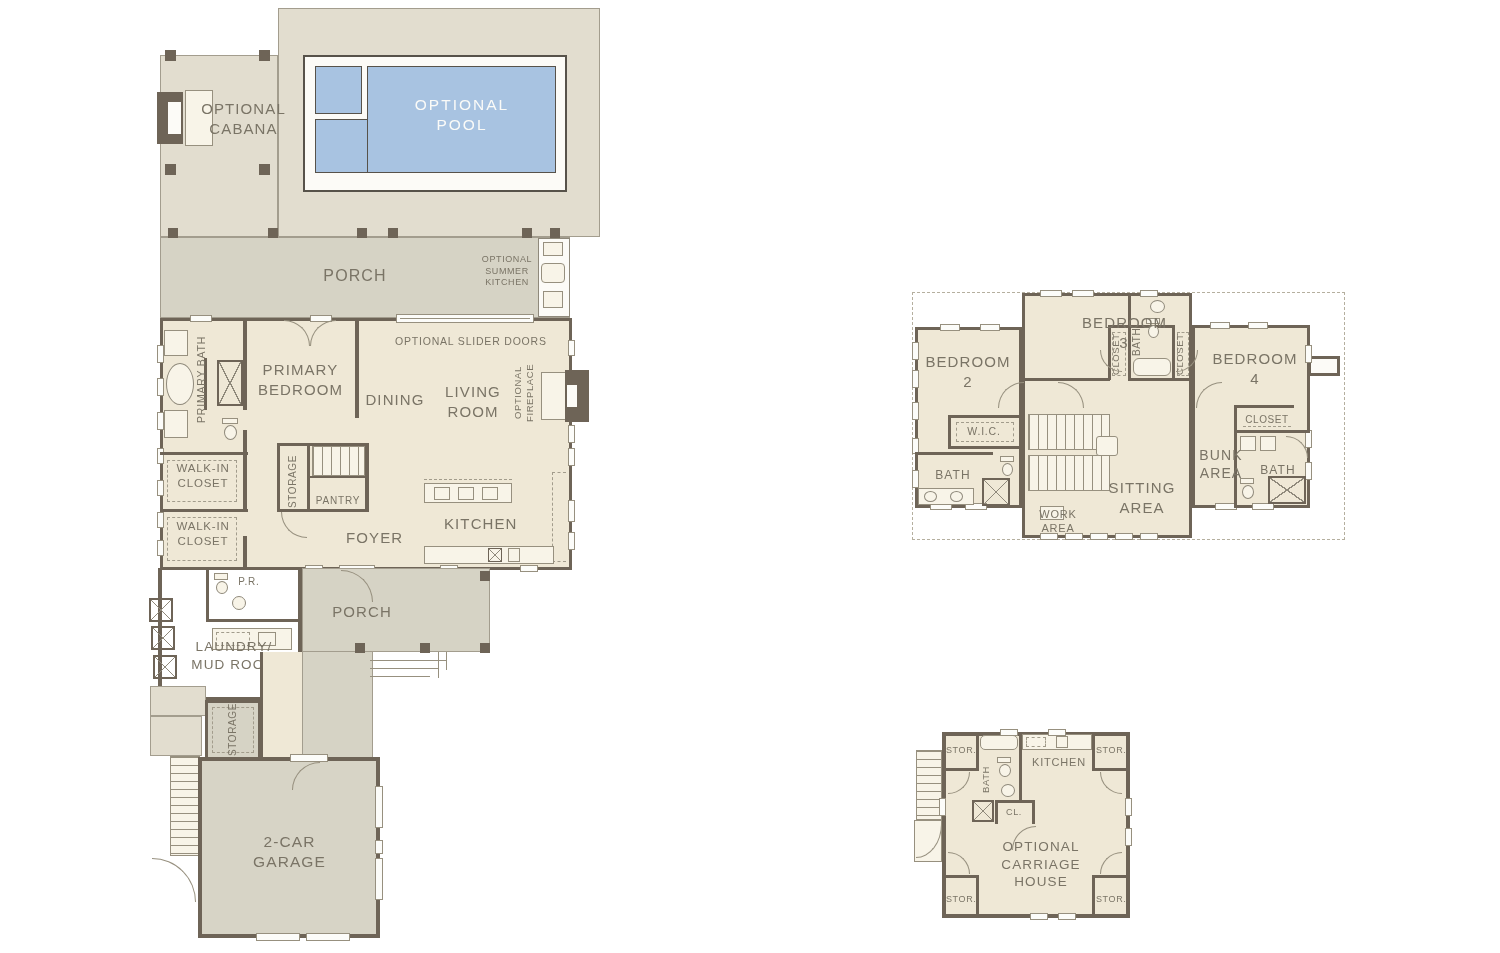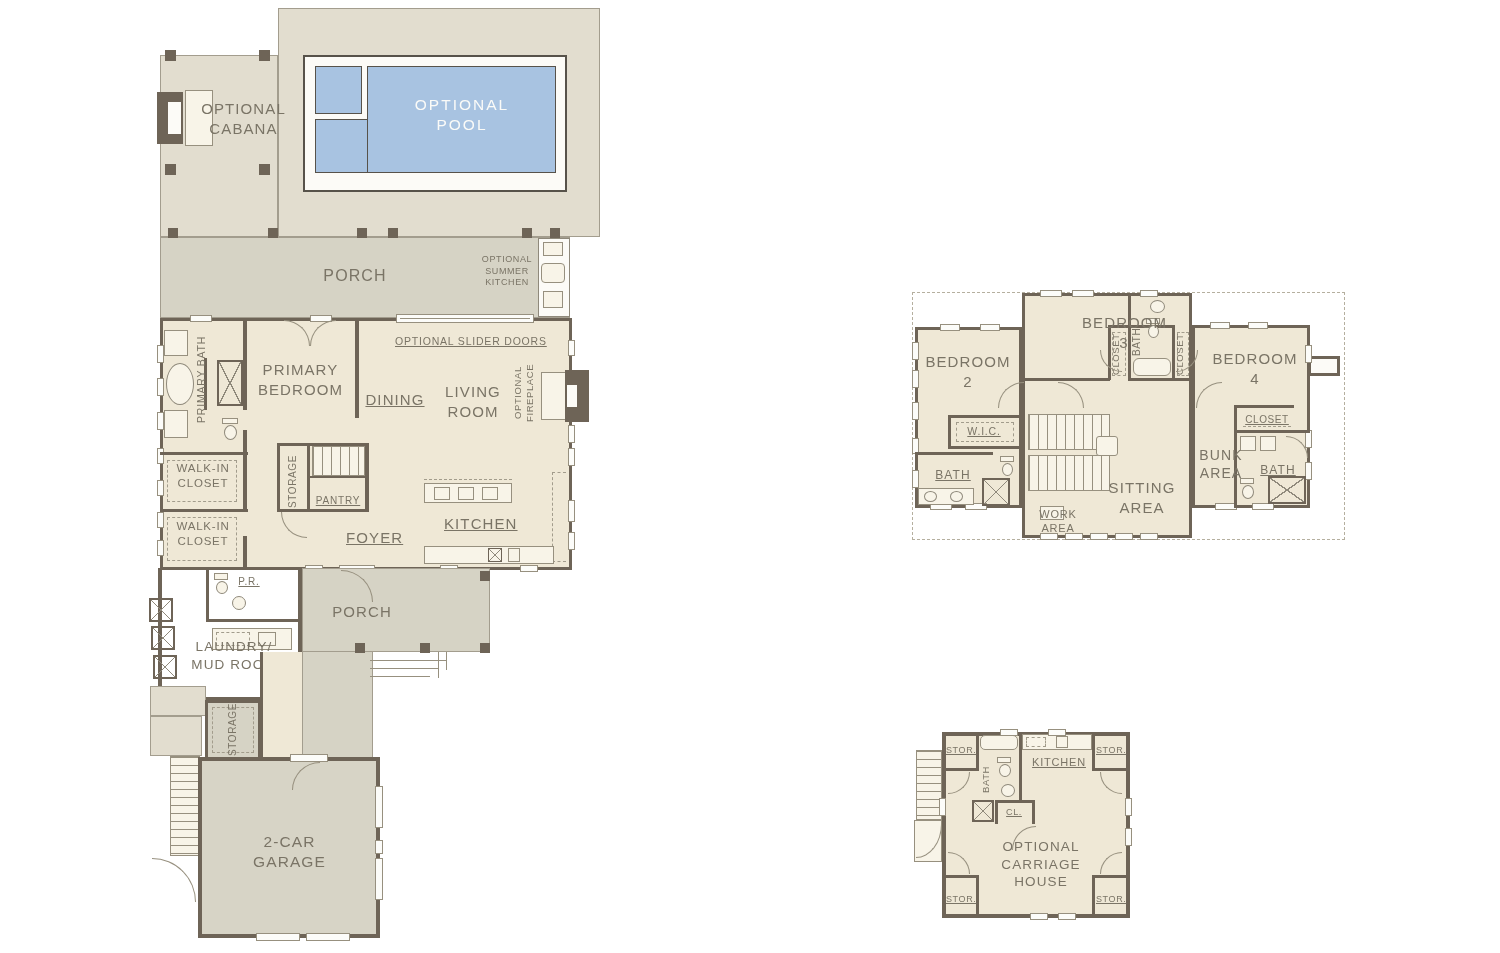--- a/index.html
+++ b/index.html
@@ -36,21 +36,21 @@
     linear-gradient(to bottom right, transparent calc(50% - .7px), #8F897B calc(50% - .7px) calc(50% + .7px), transparent calc(50% + .7px));
   }
   .oval { border:1.5px solid #8F897B; border-radius:50%; background:#F8F4E8; }
   
   .lbl { position:absolute; color:#7A7466; letter-spacing:1.1px; text-align:center;
          line-height:1.3; font-size:15px; text-transform:uppercase; }
   .md { font-size:13.5px; }
   .sm { font-size:10.5px; letter-spacing:.8px; }
   .xs { font-size:9px; letter-spacing:.6px; }
   .vl { writing-mode:vertical-rl; transform:rotate(180deg); }
-  .nw { white-space:nowrap;text-decoration:underline; }
+  .nw { white-space:nowrap; }
   .white { color:#FBFBF8; letter-spacing:2px; }
 </style>
 </head>
 <body>
 
 <div class="abs c-deck edge" style="left:278px;top:8px;width:322px;height:229px"></div>
 <div class="abs c-deck edge" style="left:160px;top:55px;width:118px;height:182px"></div>
 <div class="abs post" style="left:165px;top:50px;width:11px;height:11px"></div>
 <div class="abs post" style="left:259px;top:50px;width:11px;height:11px"></div>
 <div class="abs post" style="left:165px;top:164px;width:11px;height:11px"></div>

